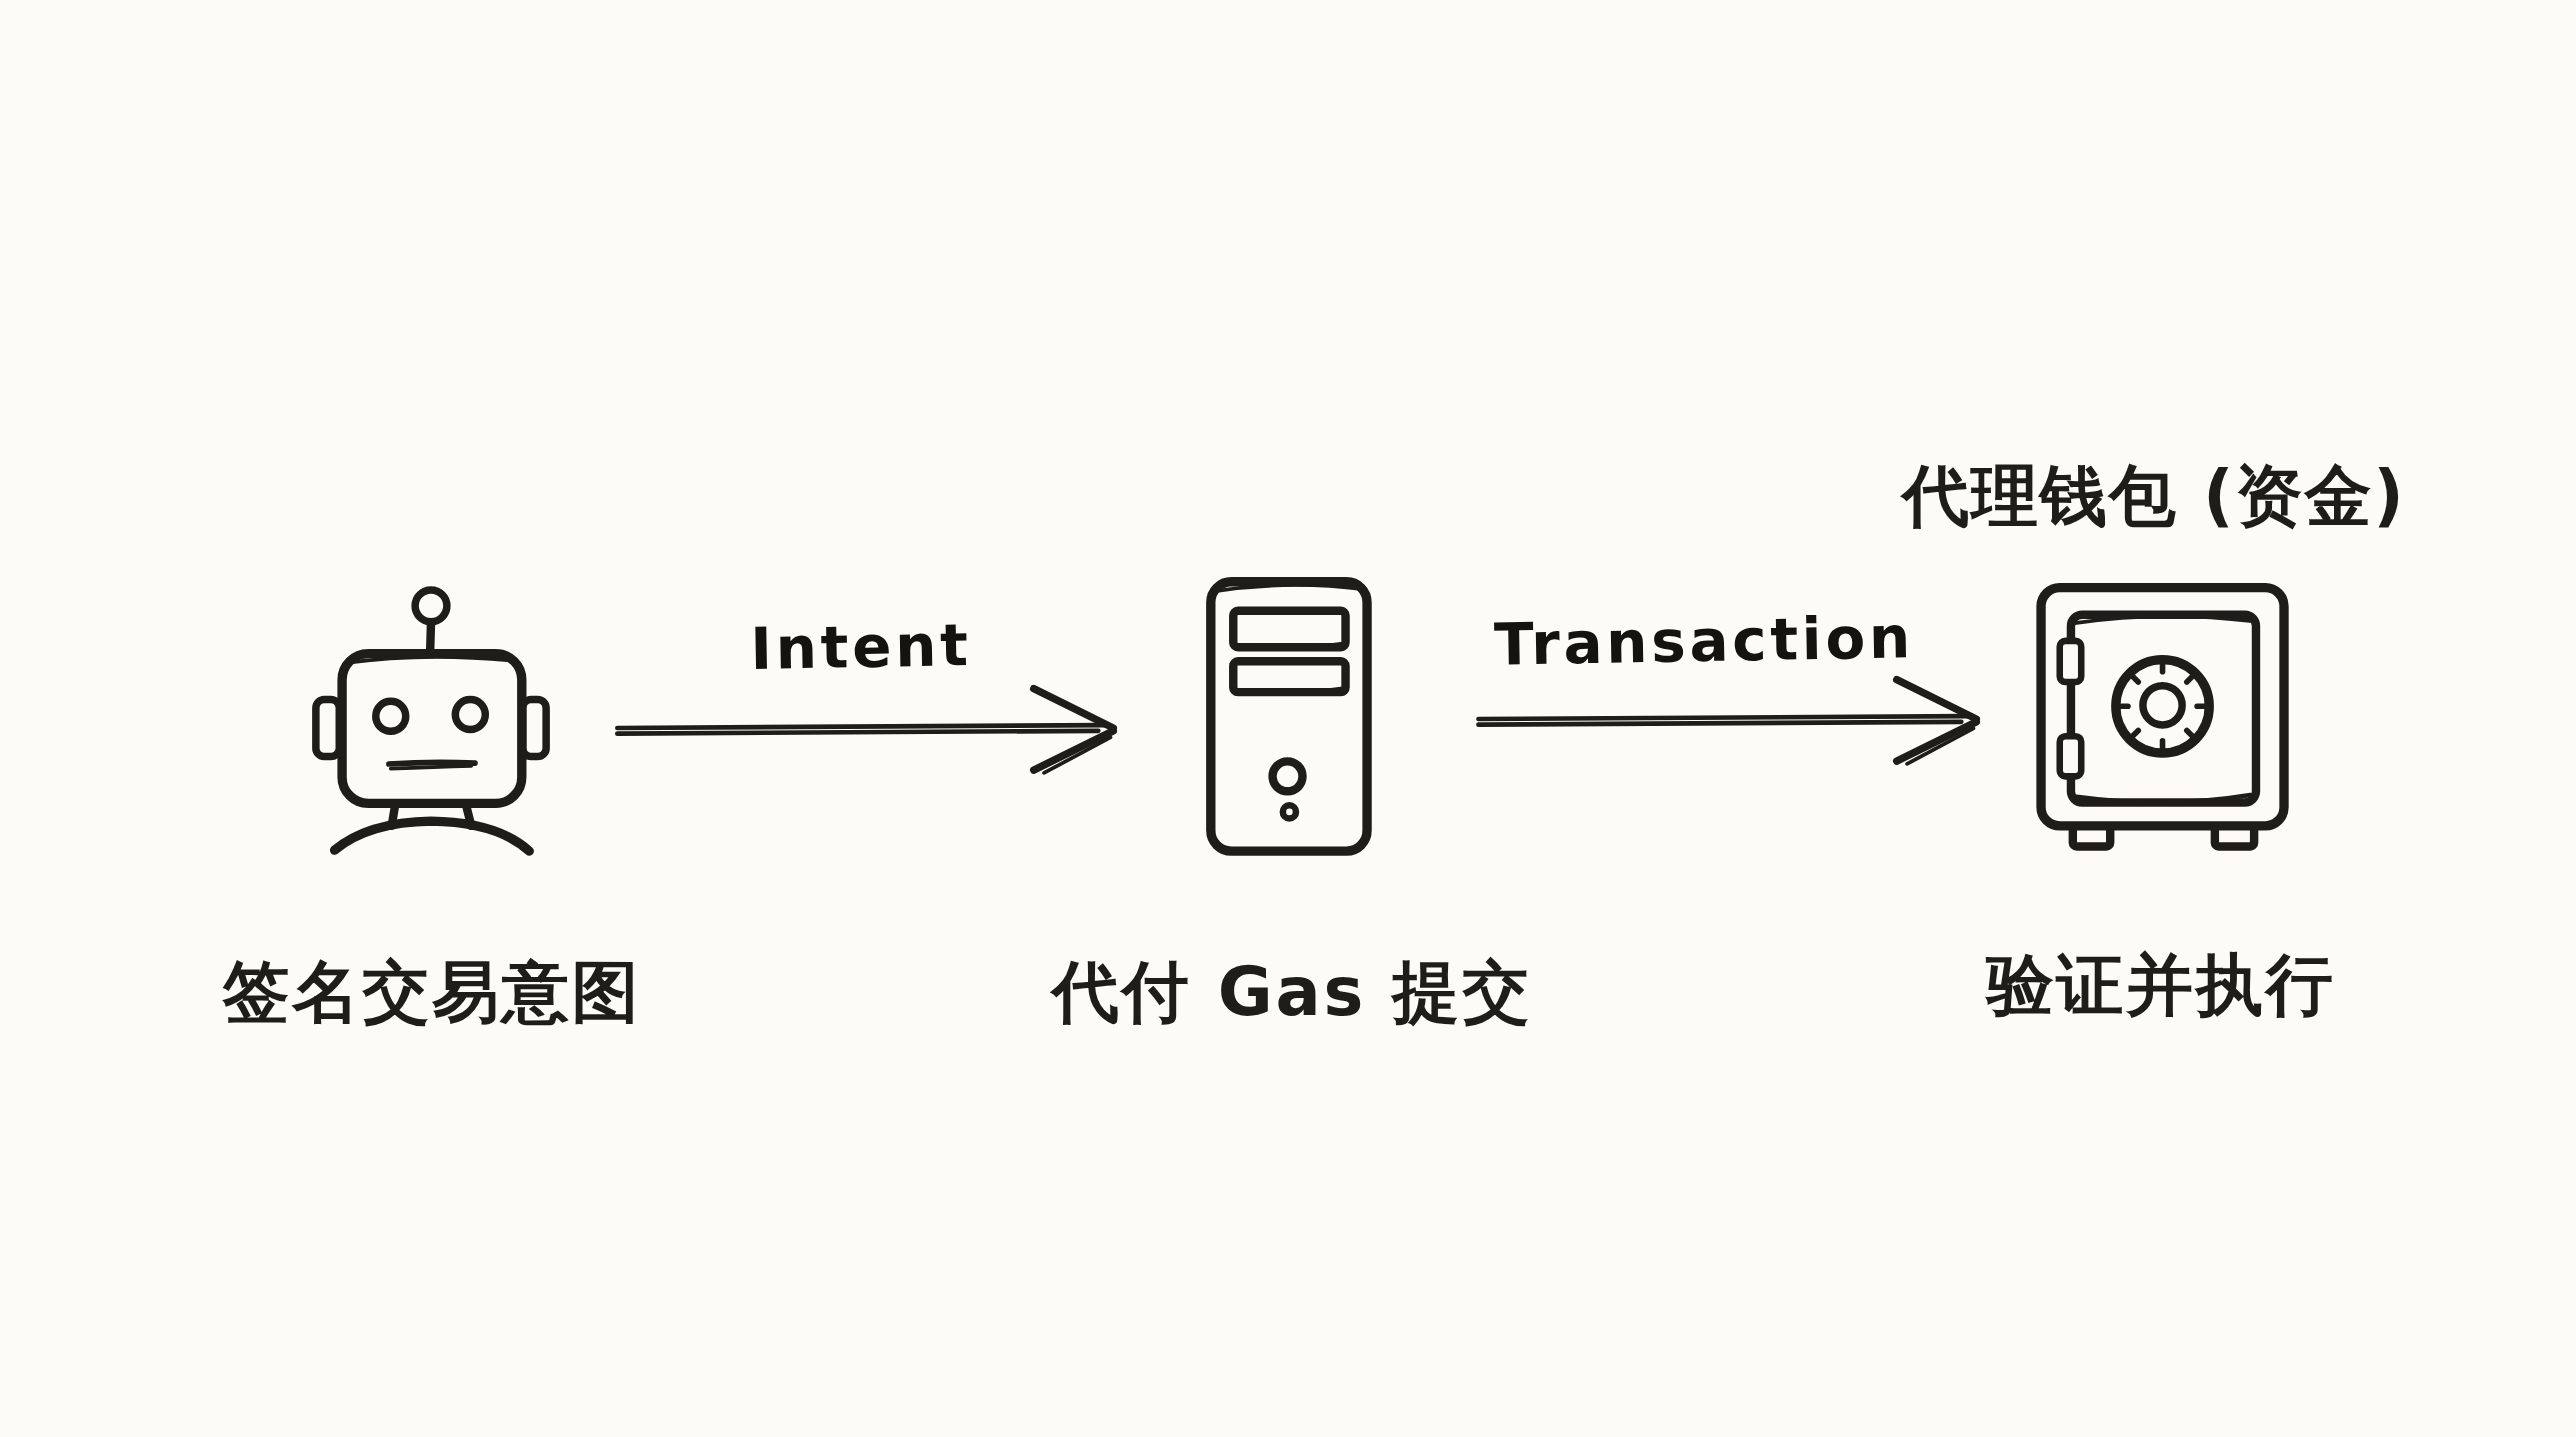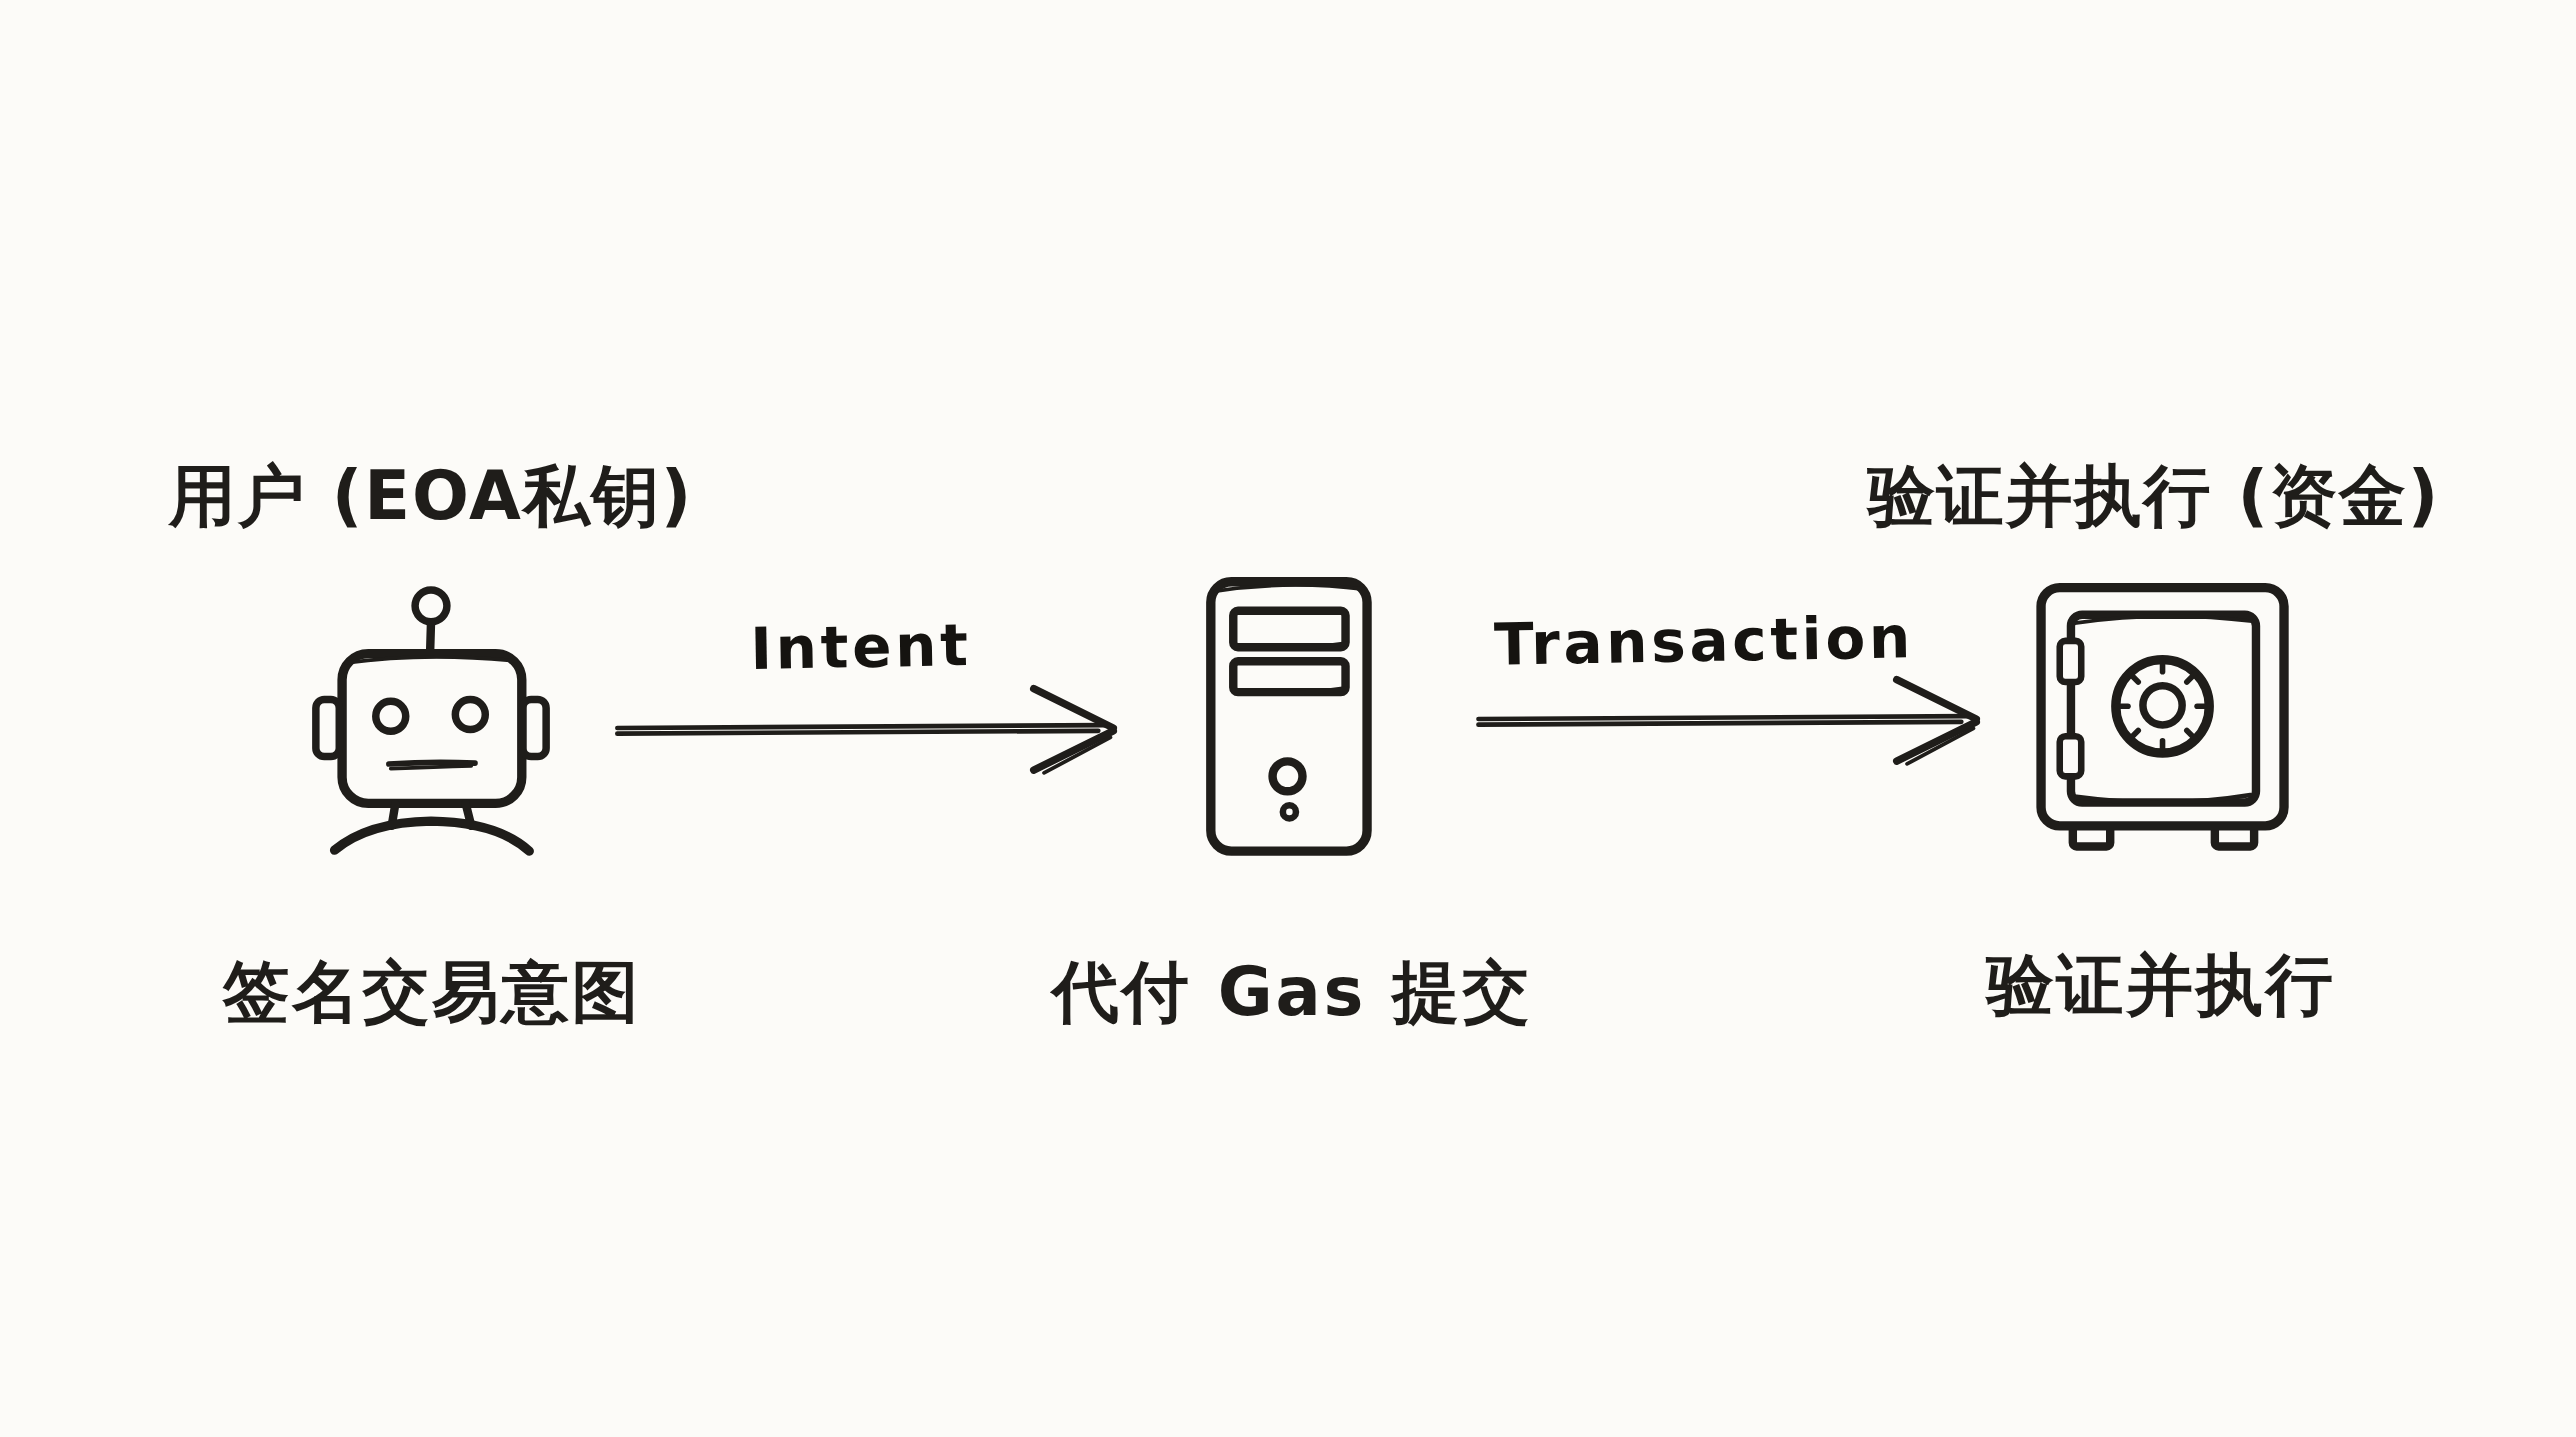--- a/index.html
+++ b/index.html
@@ -55,22 +55,21 @@
     stroke:#1f1d1a;
     stroke-linecap:round;
     stroke-linejoin:round;
   }
 </style>
 </head>
 <body>
 
 <div class="canvas">
 
-  <div class="node-title" style="left:431px; top:451px;">用户 (EOA私钥)</div>
-  <div class="node-title" style="left:2154px; top:451px;">验证并执行 (资金)</div>
+  <div class="node-title" style="left:2154px; top:451px;">代理钱包 (资金)</div>
 
   <div class="icon-box" style="left:314px; top:573px;">
     <svg width="234" height="281" viewBox="0 0 250 300">
 
       <circle class="ink" cx="125" cy="35" r="17" stroke-width="8"></circle>
       <path class="ink" d="M125,53 L124,86" stroke-width="9"></path>
 
       <rect class="ink" x="30" y="86" width="192" height="160" rx="28" stroke-width="10"></rect>
       <path class="ink" d="M34,96 Q120,84 216,94" stroke-width="4"></path>
 

